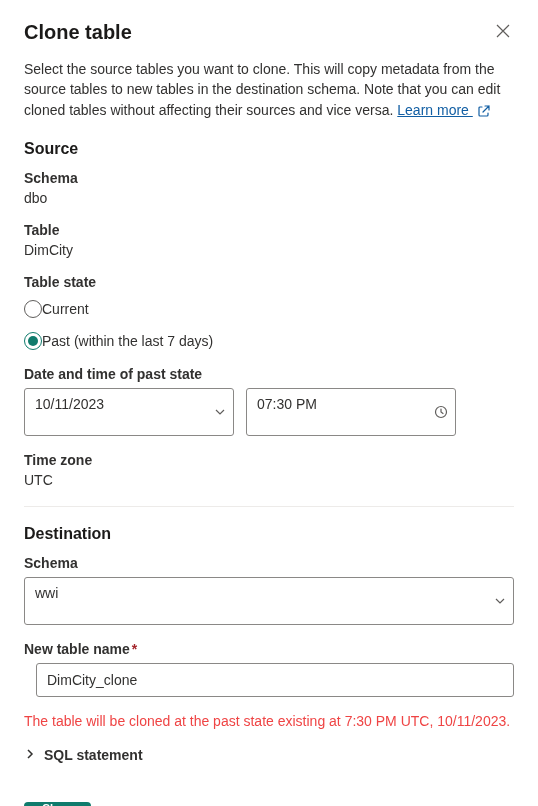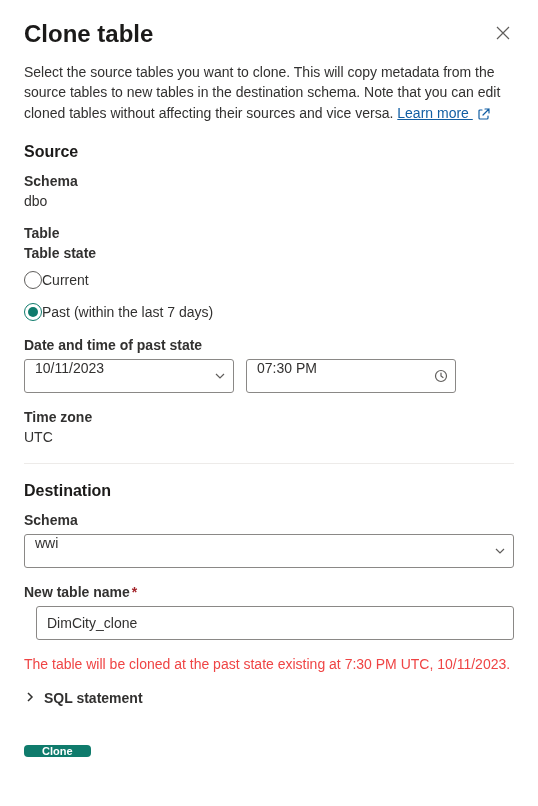--- a/index.html
+++ b/index.html
@@ -15,21 +15,21 @@
       width: 538px;
       padding: 20px 24px;
     }
     .header {
       display: flex;
       justify-content: space-between;
       align-items: center;
       margin-bottom: 14px;
     }
     .dialog-title {
-      font-size: 24px;
+      font-size: 20px;
       font-weight: 600;
       color: #1b1a19;
     }
     .close-btn {
       background: none;
       border: none;
       cursor: pointer;
       padding: 4px;
       display: flex;
       align-items: center;
@@ -107,21 +107,21 @@
       margin-top: 6px;
       margin-bottom: 16px;
     }
     .input-wrapper {
       position: relative;
       flex: 1;
       max-width: 210px;
     }
     .text-input, .dropdown {
       width: 100%;
-      height: 34px;
+      height: 48px;
       border: 1px solid #8a8886;
       border-radius: 3px;
       padding: 0 34px 16px 10px;
       font-size: 14px;
       font-family: inherit;
       color: #323130;
       background: #fff;
     }
     .input-icon {
       position: absolute;
@@ -222,20 +222,21 @@
 
 <h2 class="section-title">Source</h2>
 
 <div class="field-block">
   <span class="field-label">Schema</span>
   <div class="field-value">dbo</div>
 </div>
 
 <div class="field-block">
   <span class="field-label">Table</span>
+  <div class="field-value">DimCity</div>
 </div>
 
 <span class="field-label">Table state</span>
 <div class="radio-group">
   <div class="radio-option">
     <span class="radio-circle"></span>
     <span class="radio-label">Current</span>
   </div>
   <div class="radio-option">
     <span class="radio-circle selected"></span>

